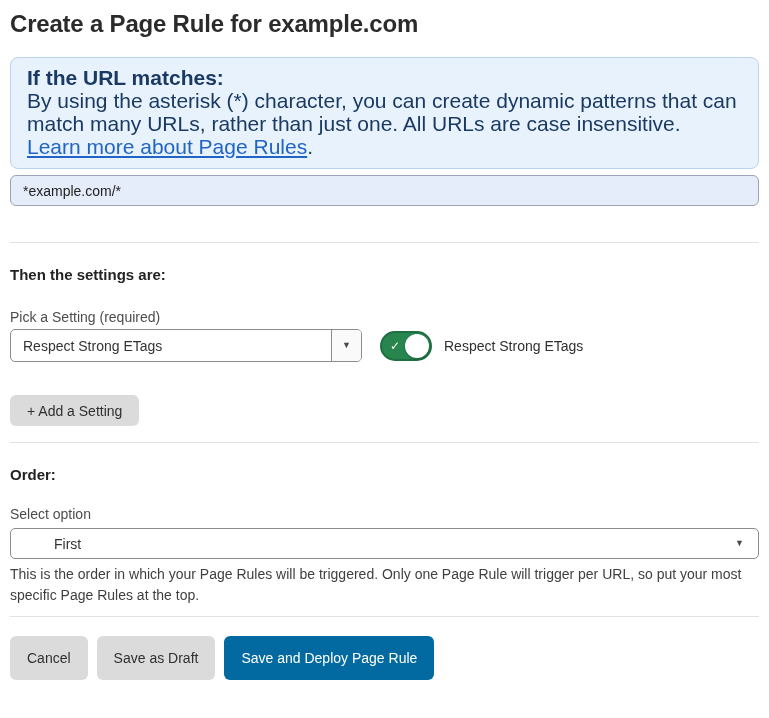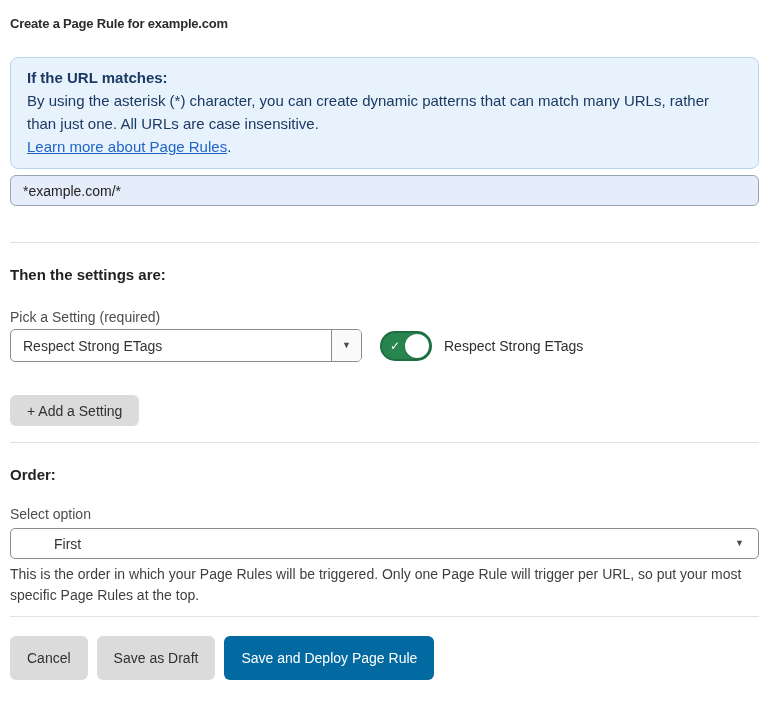--- a/index.html
+++ b/index.html
@@ -7,34 +7,34 @@
     width: 769px; height: 718px;
     background: #ffffff;
     font-family: "Liberation Sans", "DejaVu Sans", sans-serif;
     color: #2b2b2b;
     overflow: hidden;
   }
   .page { padding: 0 10px; }
 
   h1.page-title {
     margin-top: 12px;
-    font-size: 13px;
+    font-size: 24px;
     line-height: 24px;
     font-weight: 700;
     color: #2b2b2b;
     letter-spacing: -0.2px;
   }
 
   .info-box {
     margin-top: 21px;
     background: #e8f2fc;
     border: 1px solid #b9d4ee;
     border-radius: 8px;
     padding: 8px 16px 10px 16px;
-    font-size: 15px;
+    font-size: 21px;
     line-height: 23px;
     color: #1a3a63;
   }
   .info-box .info-heading { font-weight: 700; }
   .info-box a.info-link {
     color: #2065c5;
     text-decoration: underline;
     cursor: pointer;
   }
 

